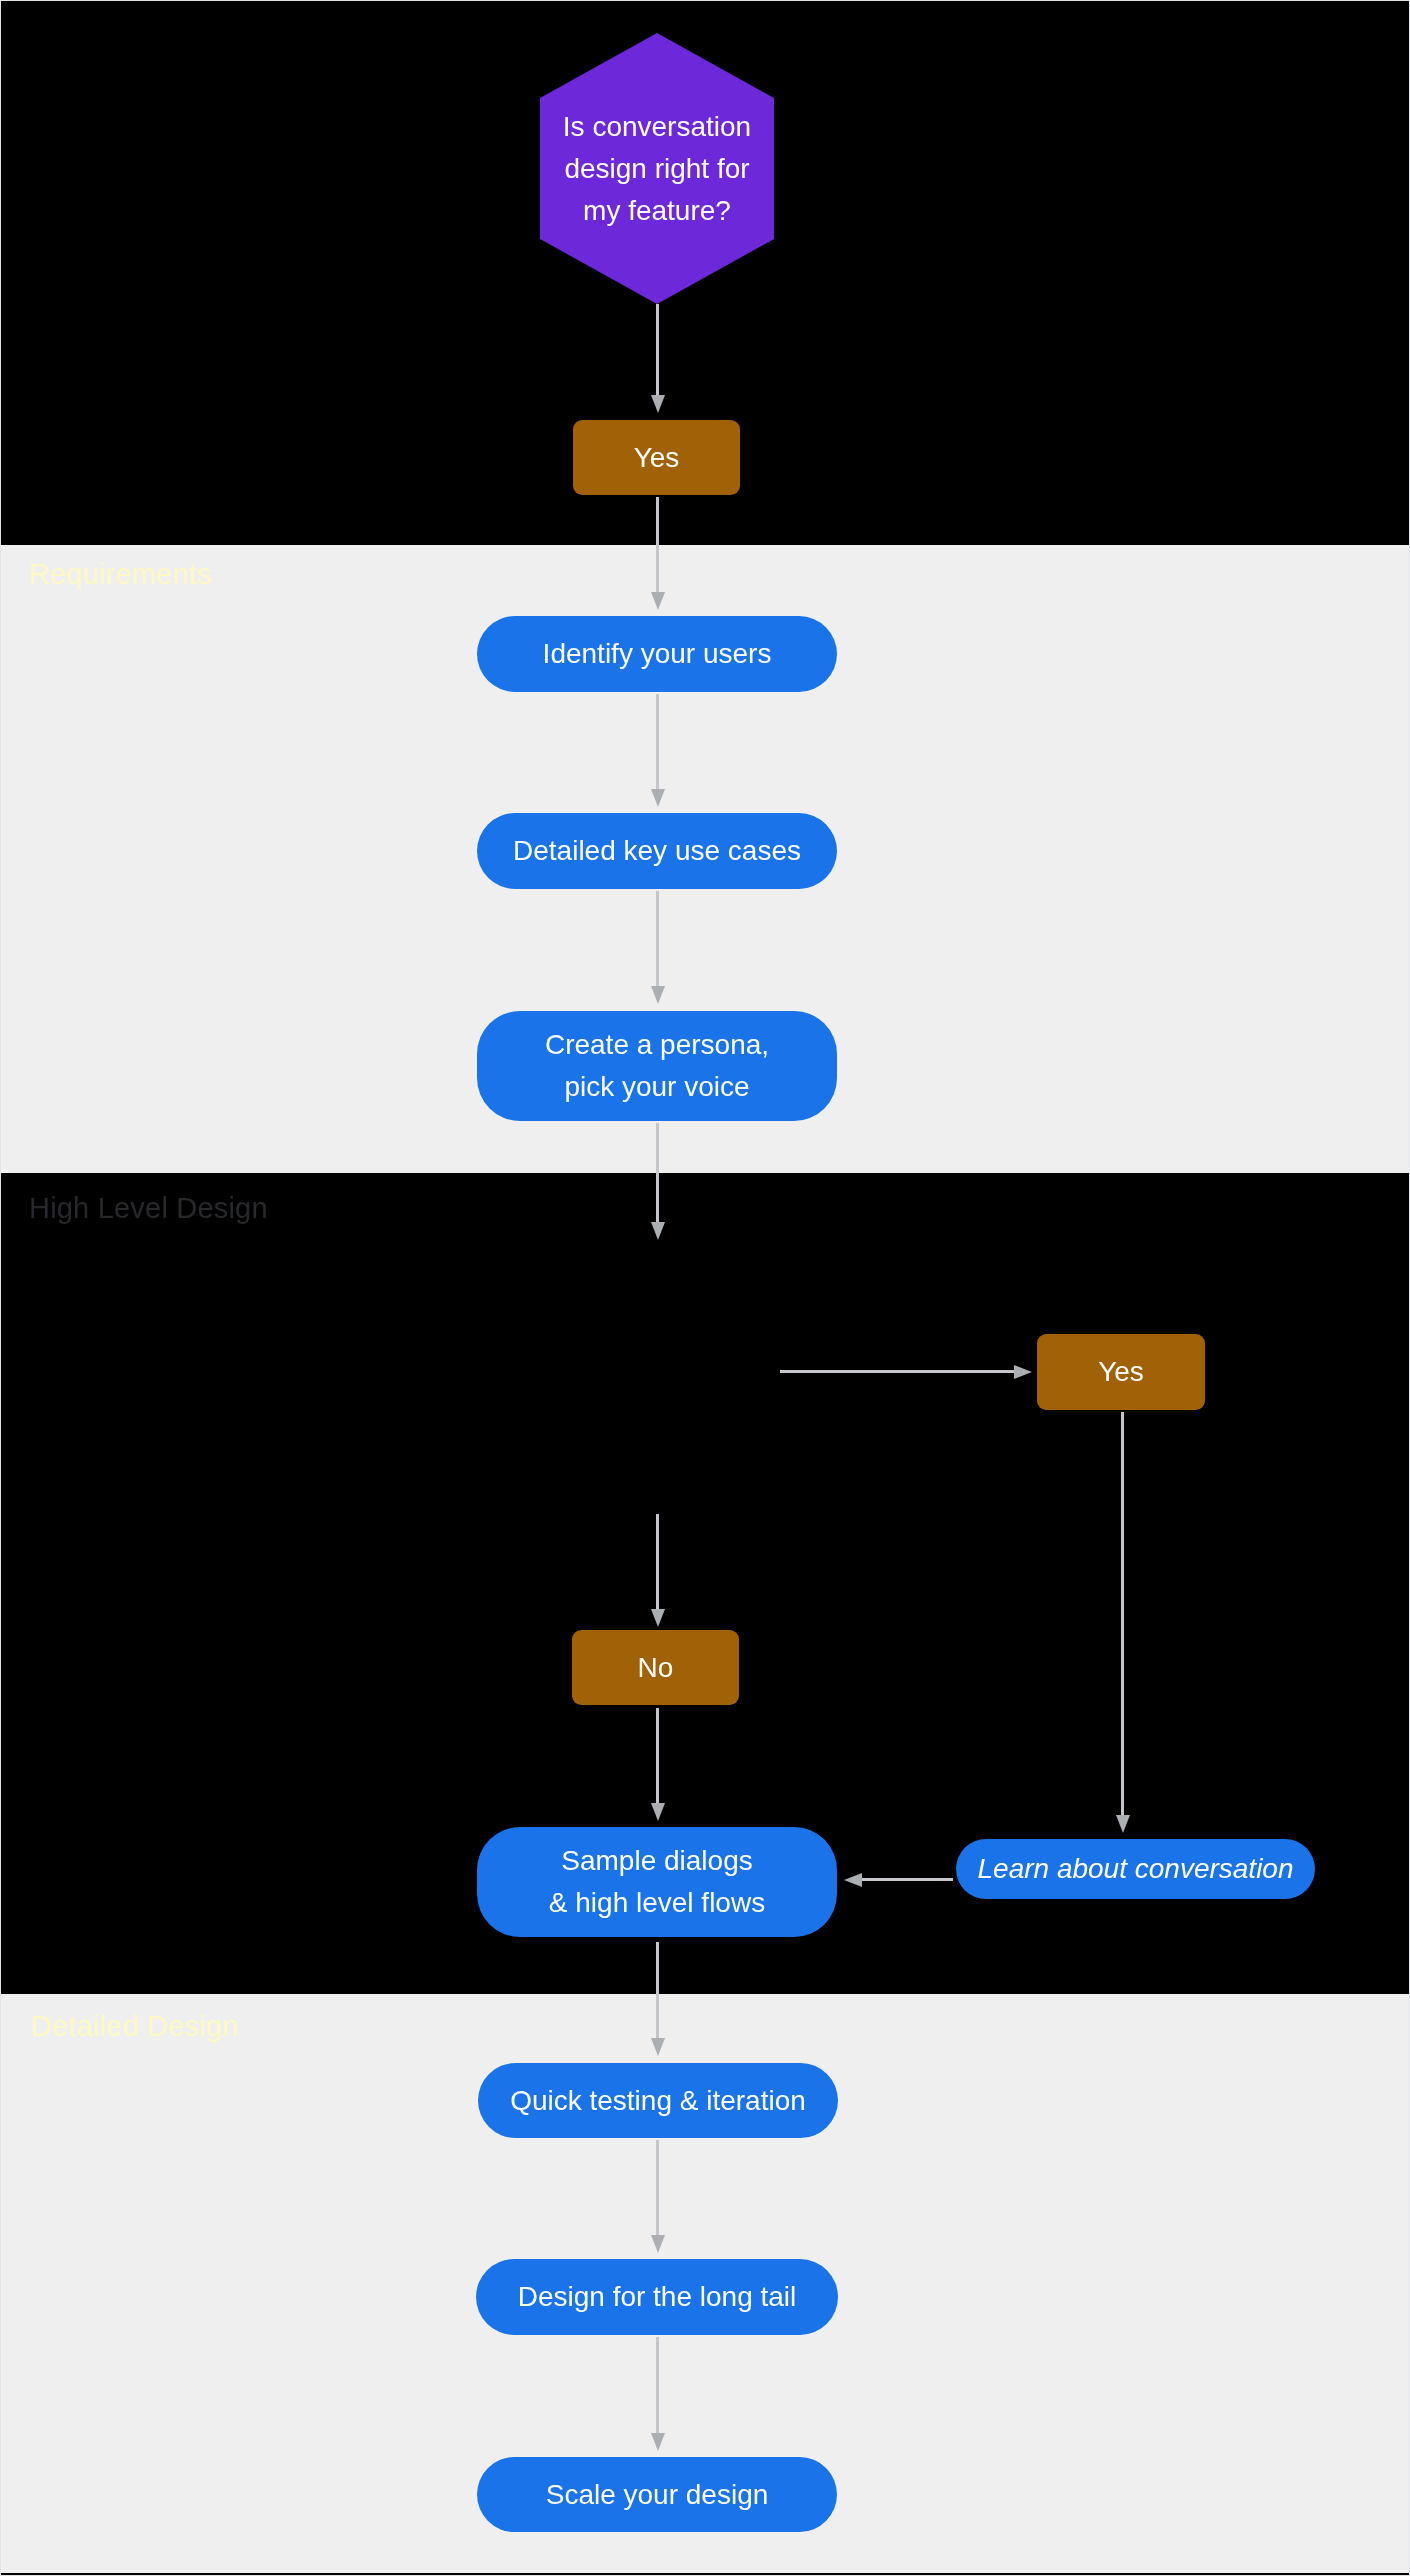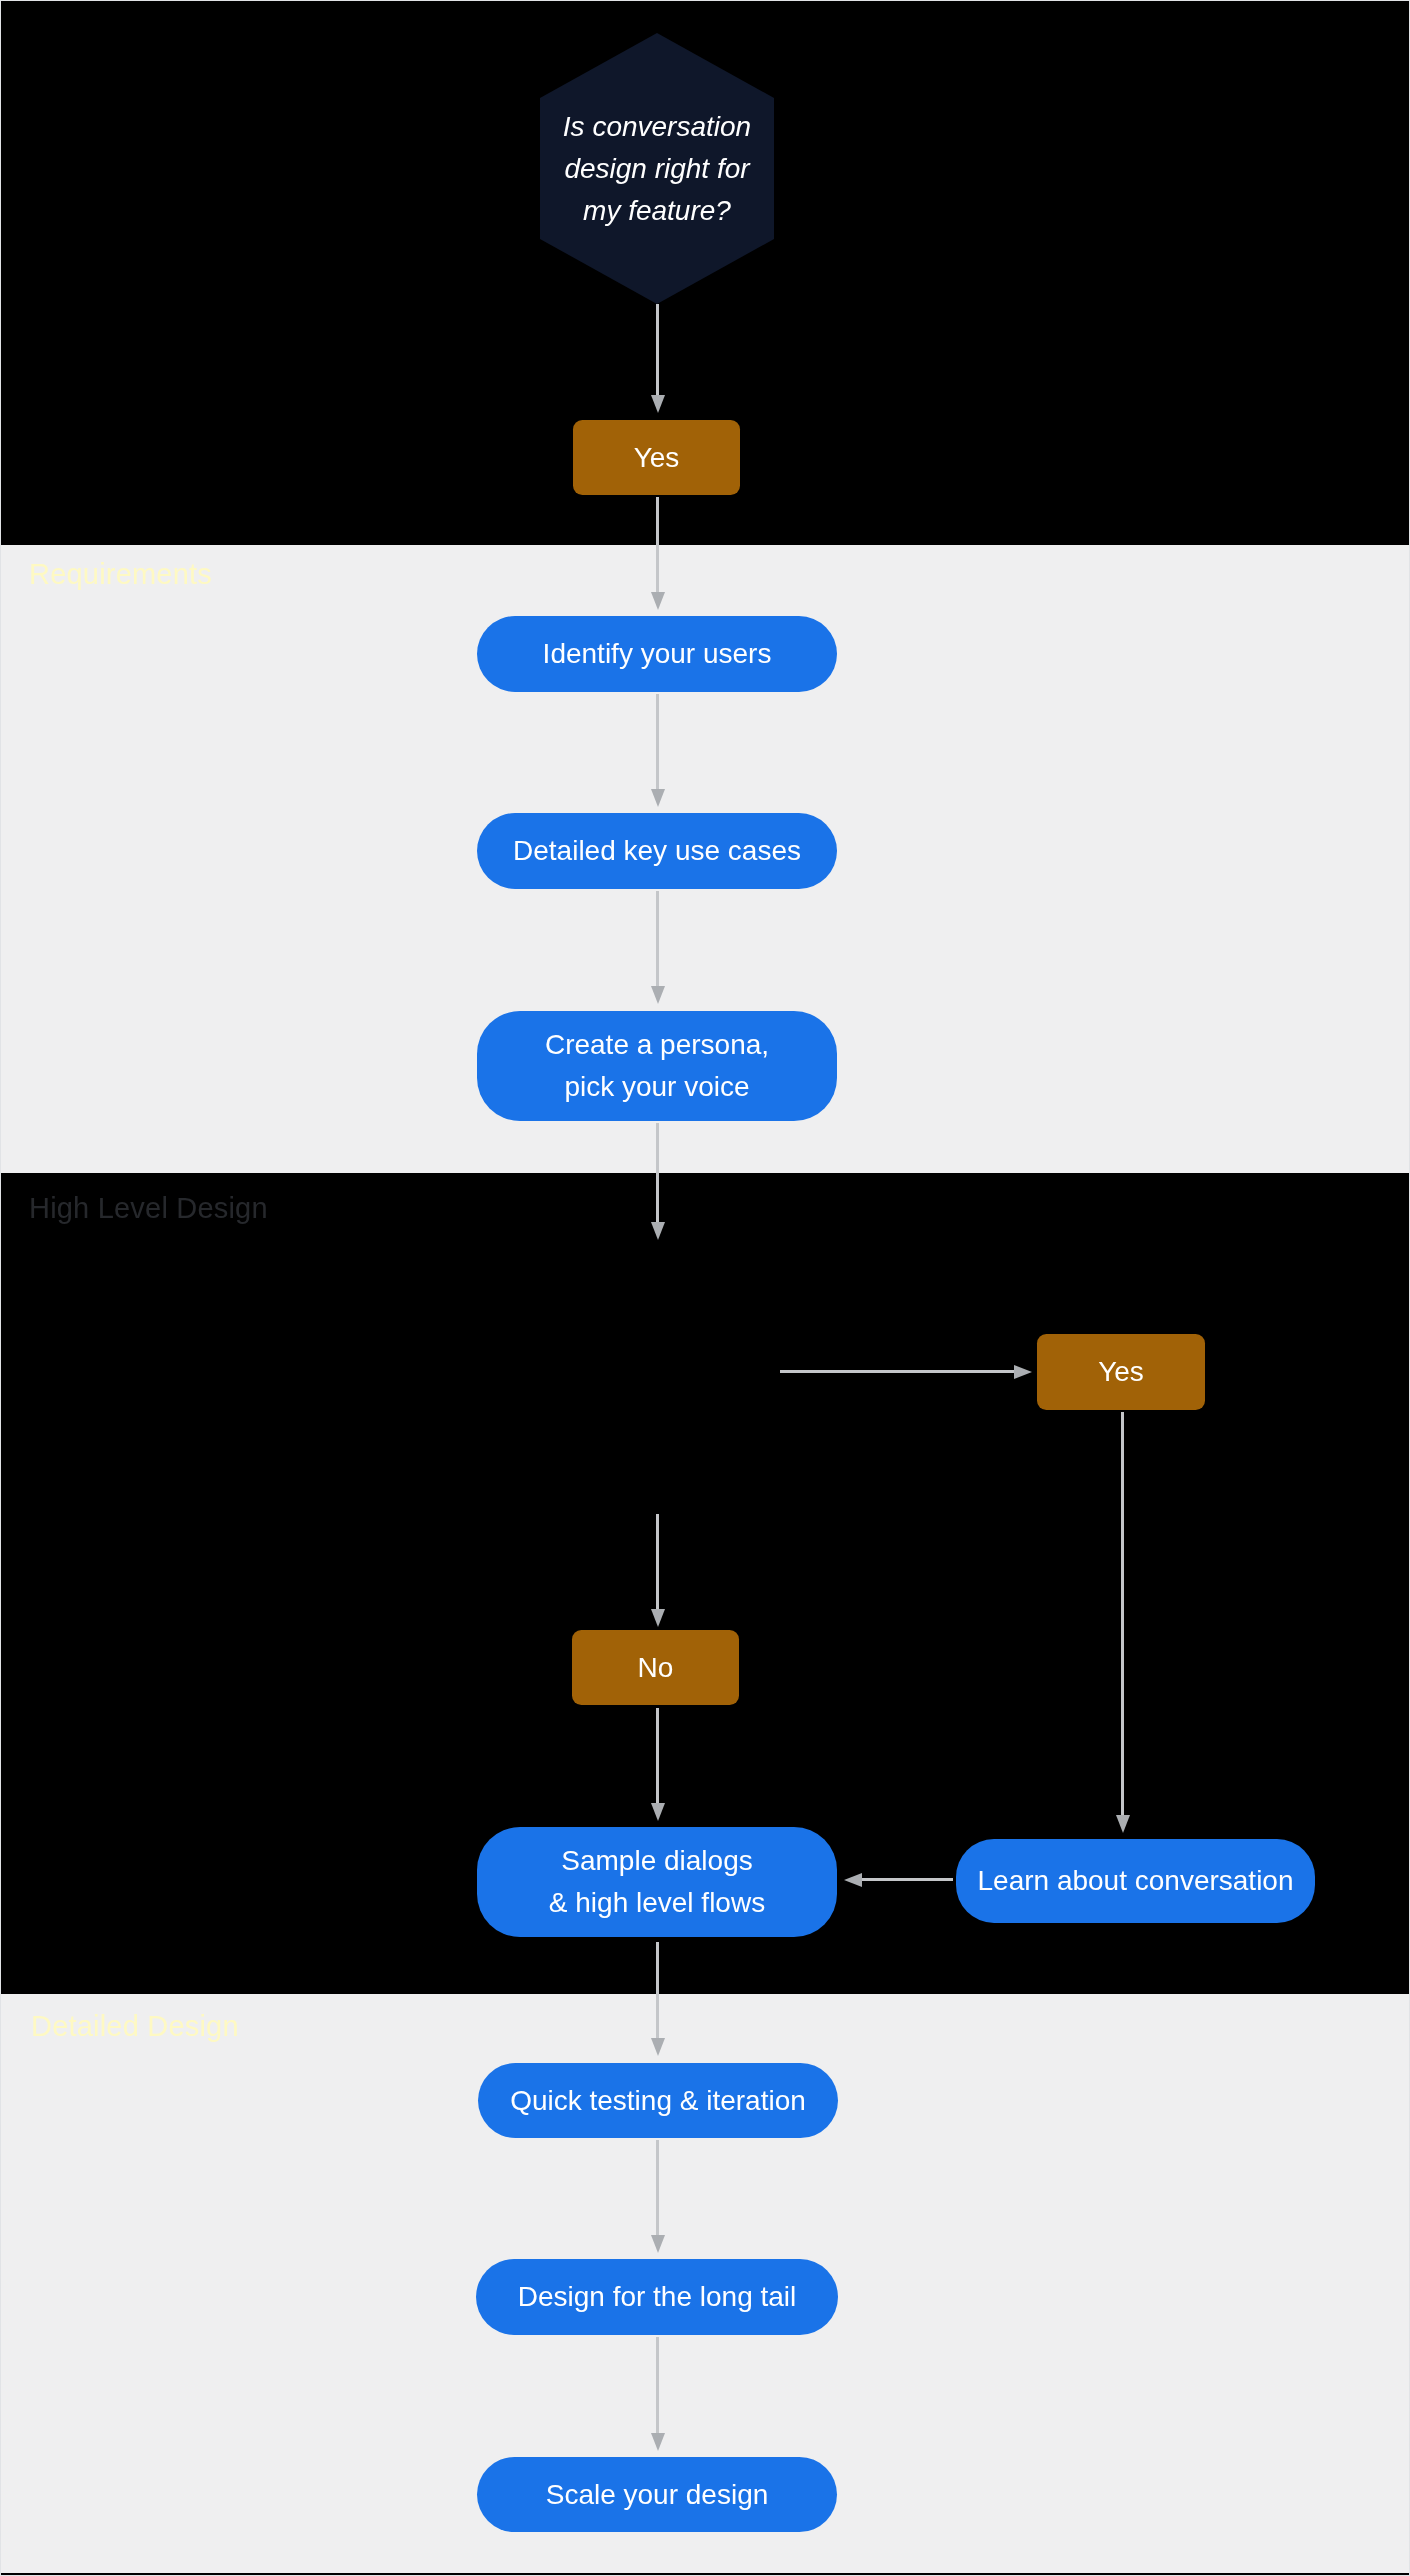--- a/index.html
+++ b/index.html
@@ -8,22 +8,22 @@
   .sec-dark{background:#000000;}
   .sec-light{background:#efeff0;}
   #sec-intro{top:0;height:544px;}
   #sec-requirements{top:544px;height:628px;}
   #sec-hld{top:1172px;height:821px;}
   #sec-detailed{top:1993px;height:579px;}
   .section-label{position:absolute;font-size:29px;letter-spacing:0.2px;color:#fef9c3;}
   .section-label.on-dark{color:#26282c;}
   .node{position:absolute;display:flex;align-items:center;justify-content:center;
         text-align:center;color:#ffffff;font-size:28px;font-weight:500;white-space:pre-line;}
-  .hexagon{background:#0f172a;clip-path:polygon(50% 0%,100% 24%,100% 76%,50% 100%,0% 76%,0% 24%);
-           line-height:1.5;font-style:italic;}
+  .hexagon{background:#6d28d9;clip-path:polygon(50% 0%,100% 24%,100% 76%,50% 100%,0% 76%,0% 24%);
+           line-height:1.5;}
   .choice{background:#a16207;border-radius:9.3px;}
   .pill{background:#1a73e8;border-radius:38px;line-height:1.5;}
   .pill.two-line{border-radius:43px;}
   .arrow{position:absolute;display:flex;pointer-events:none;}
   .arrow-v{width:15px;flex-direction:column;align-items:center;}
   .arrow-v .shaft{width:2.8px;flex:1;background:#c4c6c9;}
   .arrow-v .head{width:0;height:0;border-left:7.4px solid transparent;border-right:7.4px solid transparent;border-top:18.6px solid #abaeb2;}
   .arrow-h{height:15px;flex-direction:row;align-items:center;}
   .arrow-h .shaft{height:2.8px;flex:1;background:#c4c6c9;}
   .arrow-h .head-right{width:0;height:0;border-top:7.4px solid transparent;border-bottom:7.4px solid transparent;border-left:18.6px solid #abaeb2;}
@@ -110,21 +110,21 @@
 pick your voice</div>
 
 
   <div class="node choice" style="left:1036px;top:1333px;width:168px;height:76px;">Yes</div>
 
   <div class="node choice" style="left:571px;top:1629px;width:167px;height:75px;">No</div>
 
   <div class="node pill two-line" style="left:476px;top:1826px;width:360px;height:110px;">Sample dialogs
 &amp; high level flows</div>
 
-  <div class="node pill" style="left:955px;top:1838px;width:359px;height:84px;">Learn about conversation</div>
+  <div class="node pill" style="left:955px;top:1838px;width:359px;height:60px;font-style:italic;">Learn about conversation</div>
 
   <div class="node pill" style="left:477px;top:2062px;width:360px;height:75px;">Quick testing &amp; iteration</div>
 
   <div class="node pill" style="left:475px;top:2258px;width:362px;height:76px;">Design for the long tail</div>
 
   <div class="node pill" style="left:476px;top:2456px;width:360px;height:75px;">Scale your design</div>
 
 </div>
 
 

